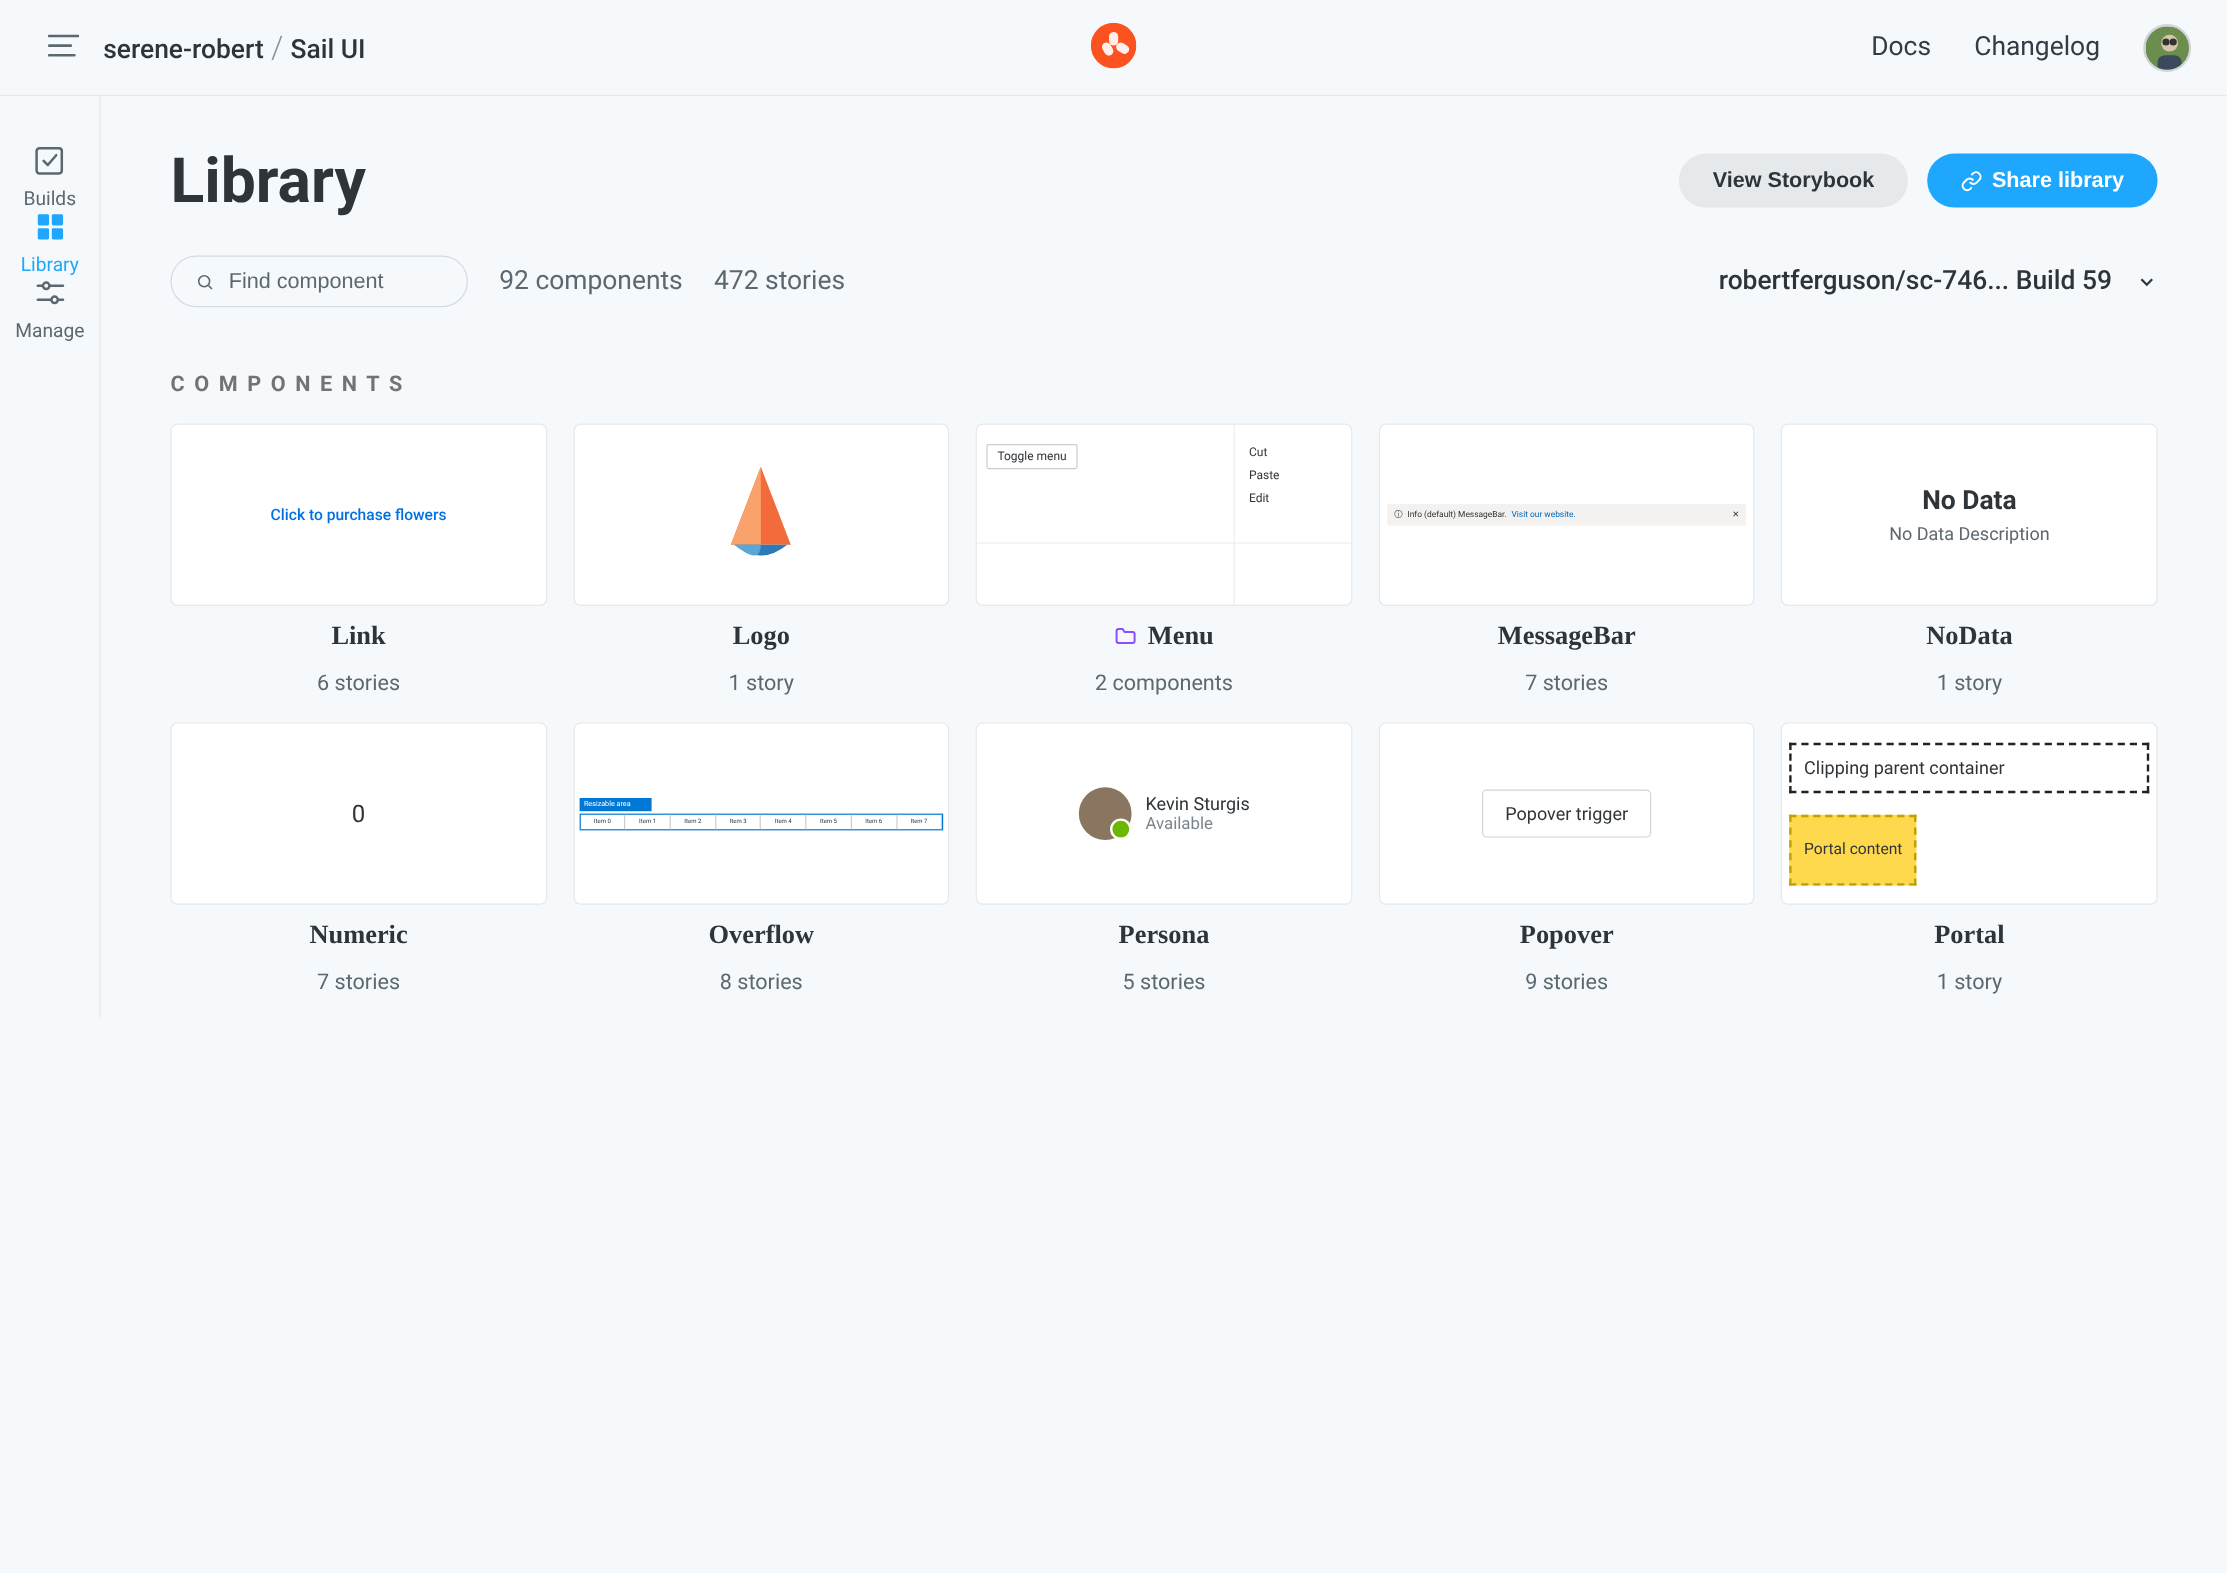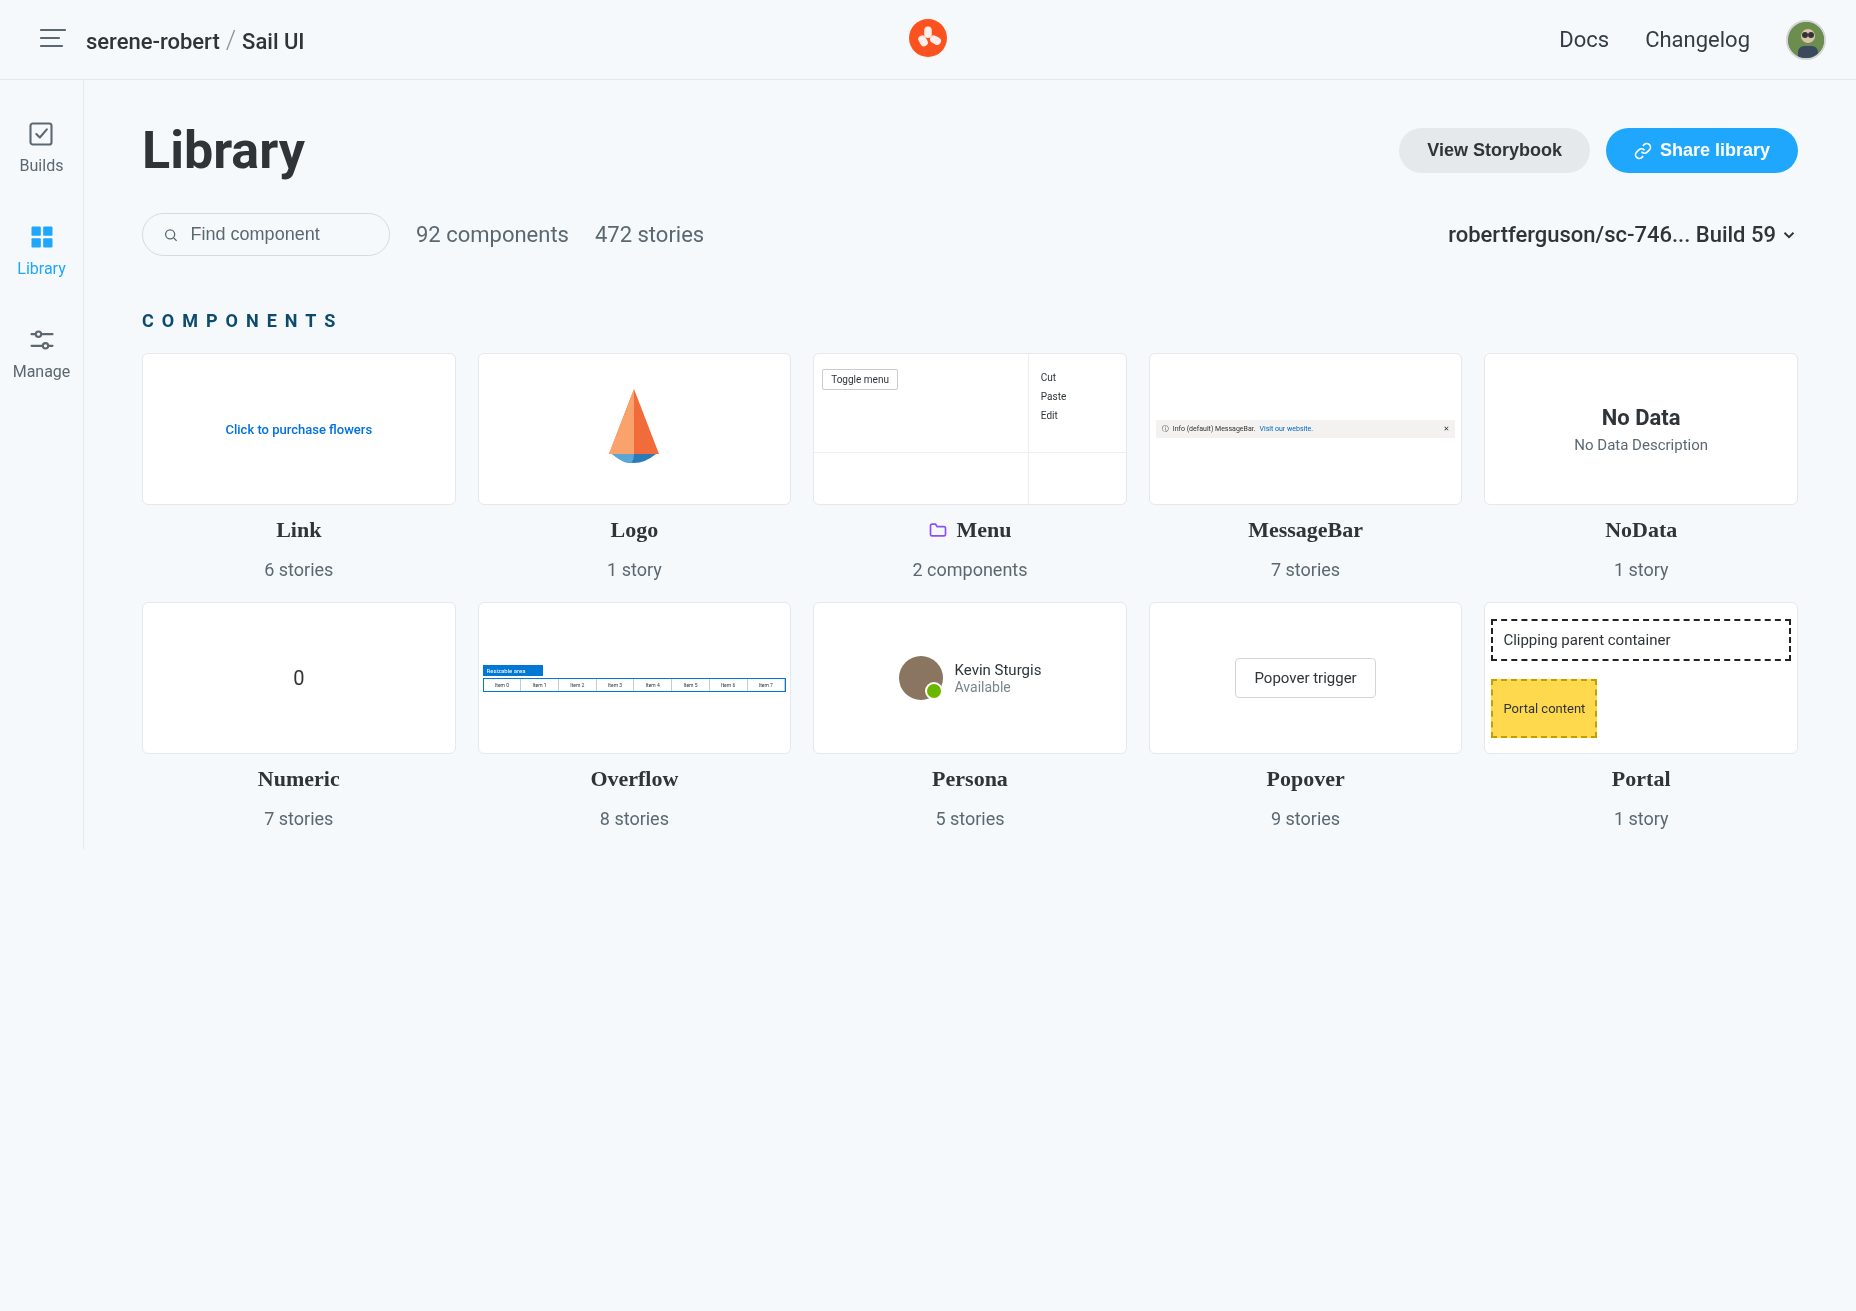--- a/index.html
+++ b/index.html
@@ -23,42 +23,41 @@
 .avatar { width: 40px; height: 40px; border-radius: 50%; background: linear-gradient(135deg, #7c8d4f 0%, #4a6b3a 100%); border: 2px solid #d0d5da; overflow: hidden; position: relative; }
 
 .layout { display: flex; }
 .sidebar {
   width: 84px;
   border-right: 1px solid #e5e8ec;
   display: flex;
   flex-direction: column;
   align-items: center;
   padding-top: 40px;
-  gap: 48px;
 }
 .sidebar-item { display: flex; flex-direction: column; align-items: center; gap: 8px; cursor: pointer; color: #5c6870; }
 .sidebar-item.active { color: #1ea7fd; }
 .sidebar-label { font-size: 16px; }
 
 .main { flex: 1; padding: 40px 58px 20px 58px; }
 .page-header { display: flex; align-items: center; margin-bottom: 32px; }
 .page-title { font-size: 52px; font-weight: 700; color: #2e3438; }
 .page-actions { margin-left: auto; display: flex; gap: 16px; }
 .btn { padding: 12px 28px; border-radius: 24px; font-size: 18px; font-weight: 600; border: none; cursor: pointer; display: inline-flex; align-items: center; gap: 8px; }
 .btn-secondary { background: #e6e9ec; color: #2e3438; }
 .btn-primary { background: #1ea7fd; color: #fff; }
 
 .toolbar { display: flex; align-items: center; gap: 26px; margin-bottom: 54px; }
 .search-box { display: flex; align-items: center; gap: 12px; border: 1px solid #d5dae0; border-radius: 24px; padding: 10px 20px; width: 248px; background: #f6f9fc; }
 .search-box input { border: none; outline: none; font-size: 18px; background: transparent; color: #5c6870; width: 100%; }
 .search-box input::placeholder { color: #5c6870; }
 .stat { font-size: 22px; color: #5c6870; }
-.branch-selector { margin-left: auto; display: flex; align-items: center; gap: 4px; font-size: 22px; color: #2e3438; cursor: pointer; font-weight: 500; }
-
-.section-heading { font-size: 18px; font-weight: 700; letter-spacing: 8px; color: #0c4a6e; margin-bottom: 22px; }
+.branch-selector { margin-left: auto; display: flex; align-items: center; gap: 20px; font-size: 22px; color: #2e3438; cursor: pointer; font-weight: 500; }
+
+.section-heading { font-size: 18px; font-weight: 700; letter-spacing: 8px; color: #737373; margin-bottom: 22px; }
 
 .grid { display: grid; grid-template-columns: repeat(5, 1fr); gap: 22px 22px; }
 .card { cursor: pointer; }
 .thumb { background: #fff; border: 1px solid #e5e8ec; border-radius: 6px; height: 152px; display: flex; align-items: center; justify-content: center; overflow: hidden; position: relative; }
 .card-title { font-size: 22px; font-weight: 600; text-align: center; margin-top: 12px; color: #2e3438; display: flex; align-items: center; justify-content: center; gap: 8px; font-family: Liberation Serif, serif; }
 .card-sub { font-size: 18px; text-align: center; color: #5c6870; margin-top: 16px; }
 
 
 .thumb-link { color: #0071e3; font-size: 13px; font-weight: 500; }
 .thumb-logo svg { width: 60px; height: 90px; }

